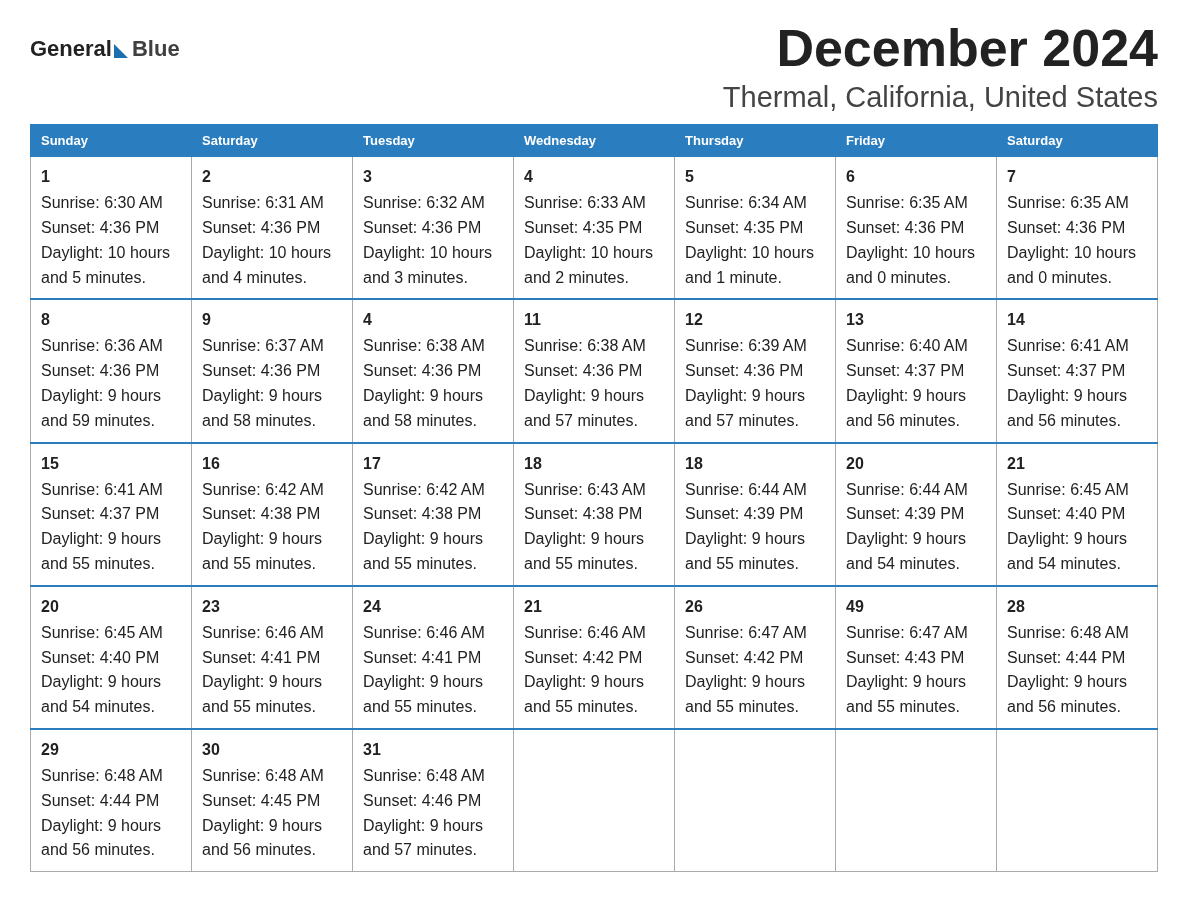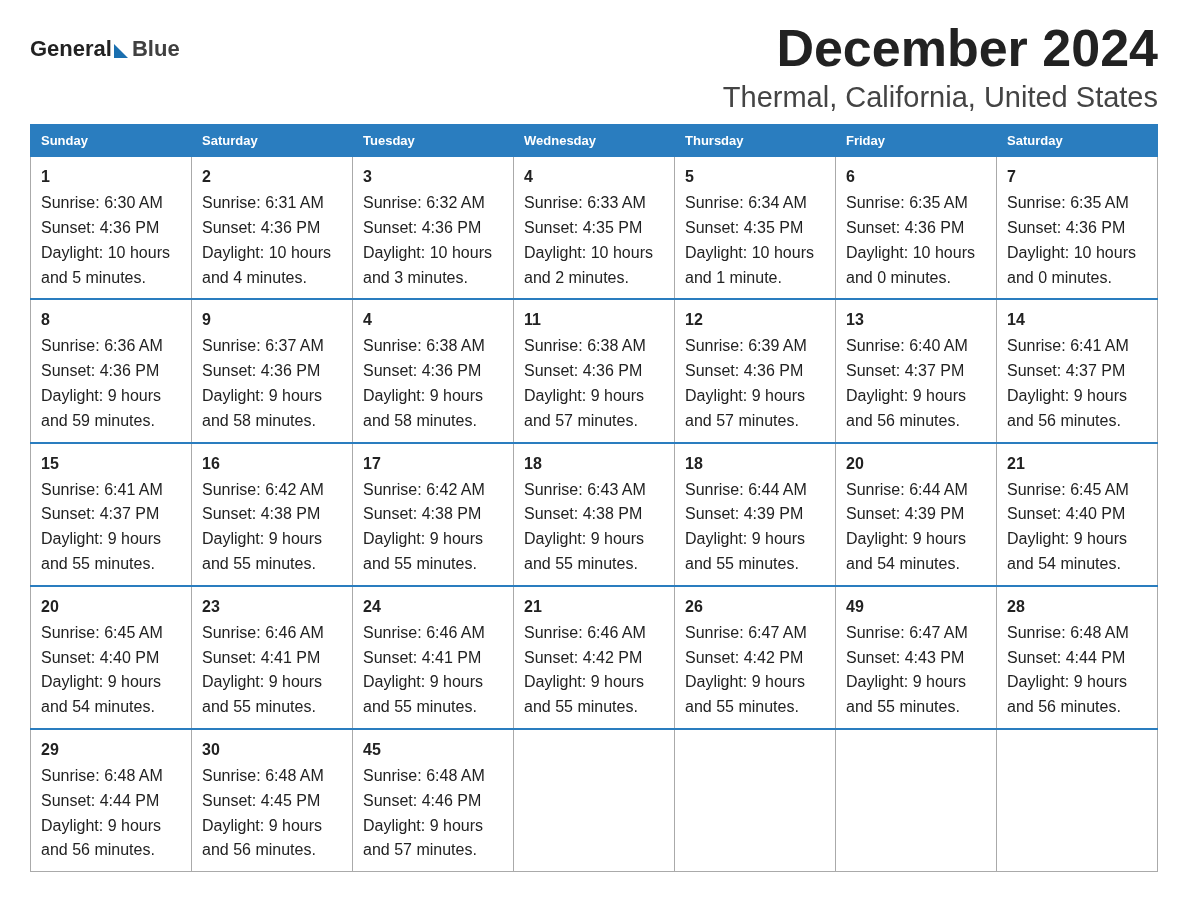--- a/index.html
+++ b/index.html
@@ -166,20 +166,20 @@
         <td><span class="day-number">23</span><span class="day-info">Sunrise: 6:46 AM<br>Sunset: 4:41 PM<br>Daylight: 9 hours<br>and 55 minutes.</span></td>
         <td><span class="day-number">24</span><span class="day-info">Sunrise: 6:46 AM<br>Sunset: 4:41 PM<br>Daylight: 9 hours<br>and 55 minutes.</span></td>
         <td><span class="day-number">21</span><span class="day-info">Sunrise: 6:46 AM<br>Sunset: 4:42 PM<br>Daylight: 9 hours<br>and 55 minutes.</span></td>
         <td><span class="day-number">26</span><span class="day-info">Sunrise: 6:47 AM<br>Sunset: 4:42 PM<br>Daylight: 9 hours<br>and 55 minutes.</span></td>
         <td><span class="day-number">49</span><span class="day-info">Sunrise: 6:47 AM<br>Sunset: 4:43 PM<br>Daylight: 9 hours<br>and 55 minutes.</span></td>
         <td><span class="day-number">28</span><span class="day-info">Sunrise: 6:48 AM<br>Sunset: 4:44 PM<br>Daylight: 9 hours<br>and 56 minutes.</span></td>
       </tr>
       <tr class="row-divider">
         <td><span class="day-number">29</span><span class="day-info">Sunrise: 6:48 AM<br>Sunset: 4:44 PM<br>Daylight: 9 hours<br>and 56 minutes.</span></td>
         <td><span class="day-number">30</span><span class="day-info">Sunrise: 6:48 AM<br>Sunset: 4:45 PM<br>Daylight: 9 hours<br>and 56 minutes.</span></td>
-        <td><span class="day-number">45</span><span class="day-info">Sunrise: 6:48 AM<br>Sunset: 4:46 PM<br>Daylight: 9 hours<br>and 57 minutes.</span></td>
+        <td><span class="day-number">31</span><span class="day-info">Sunrise: 6:48 AM<br>Sunset: 4:46 PM<br>Daylight: 9 hours<br>and 57 minutes.</span></td>
         <td class="empty-cell"></td>
         <td class="empty-cell"></td>
         <td class="empty-cell"></td>
         <td class="empty-cell"></td>
       </tr>
     </tbody>
 </table>
 
 </body></html>

